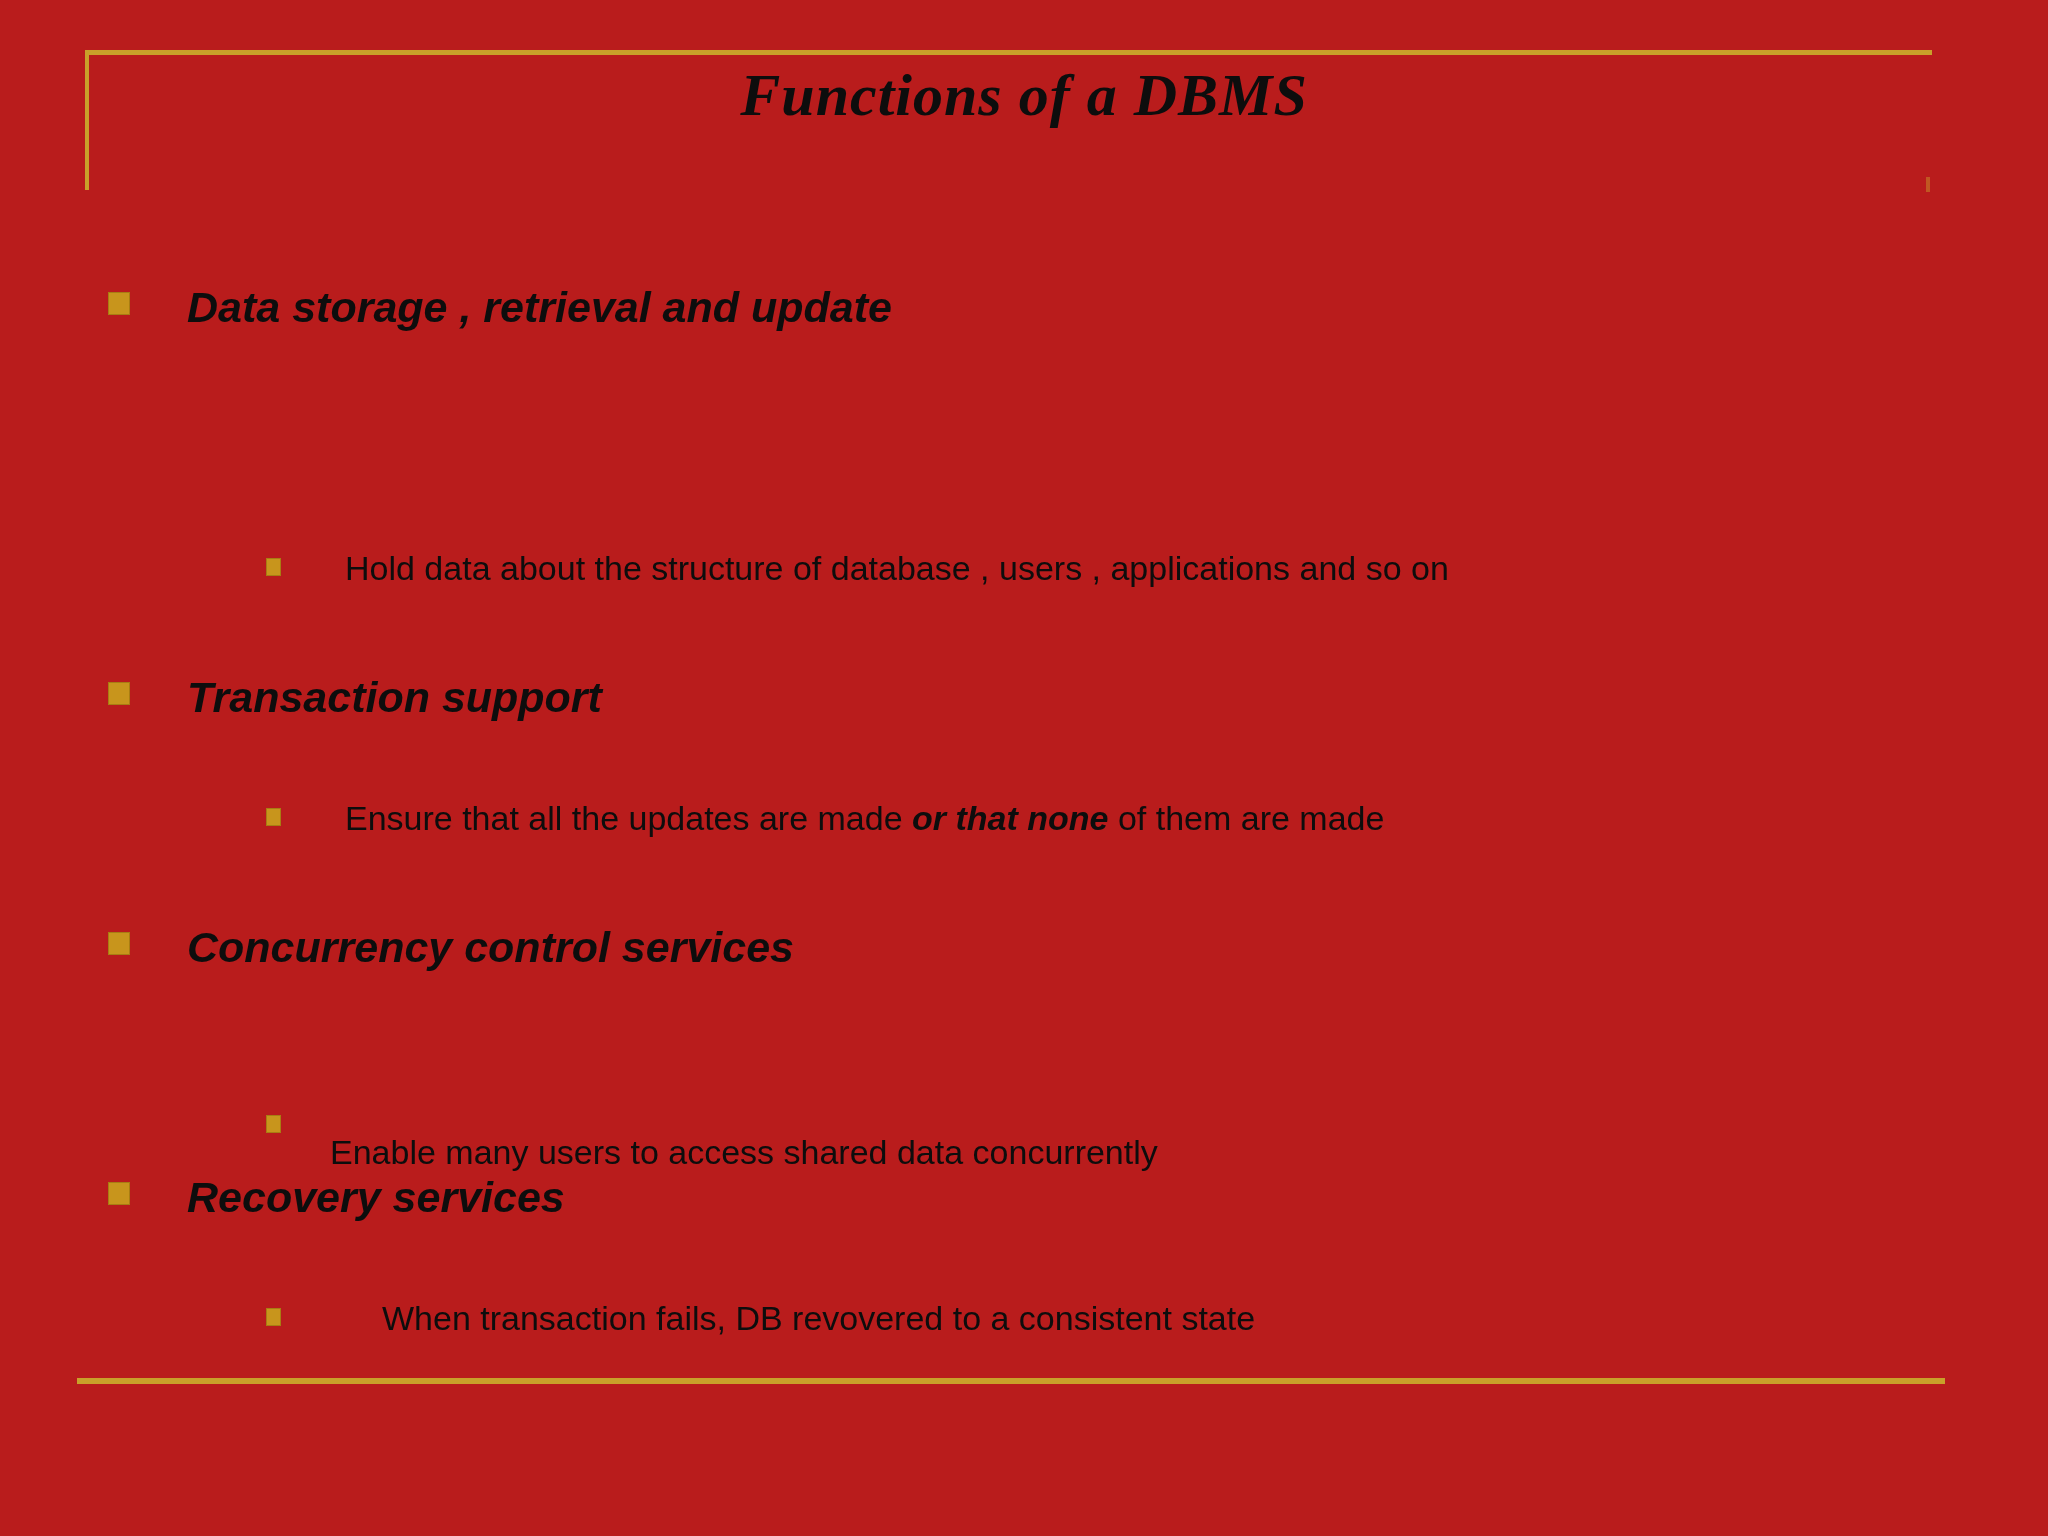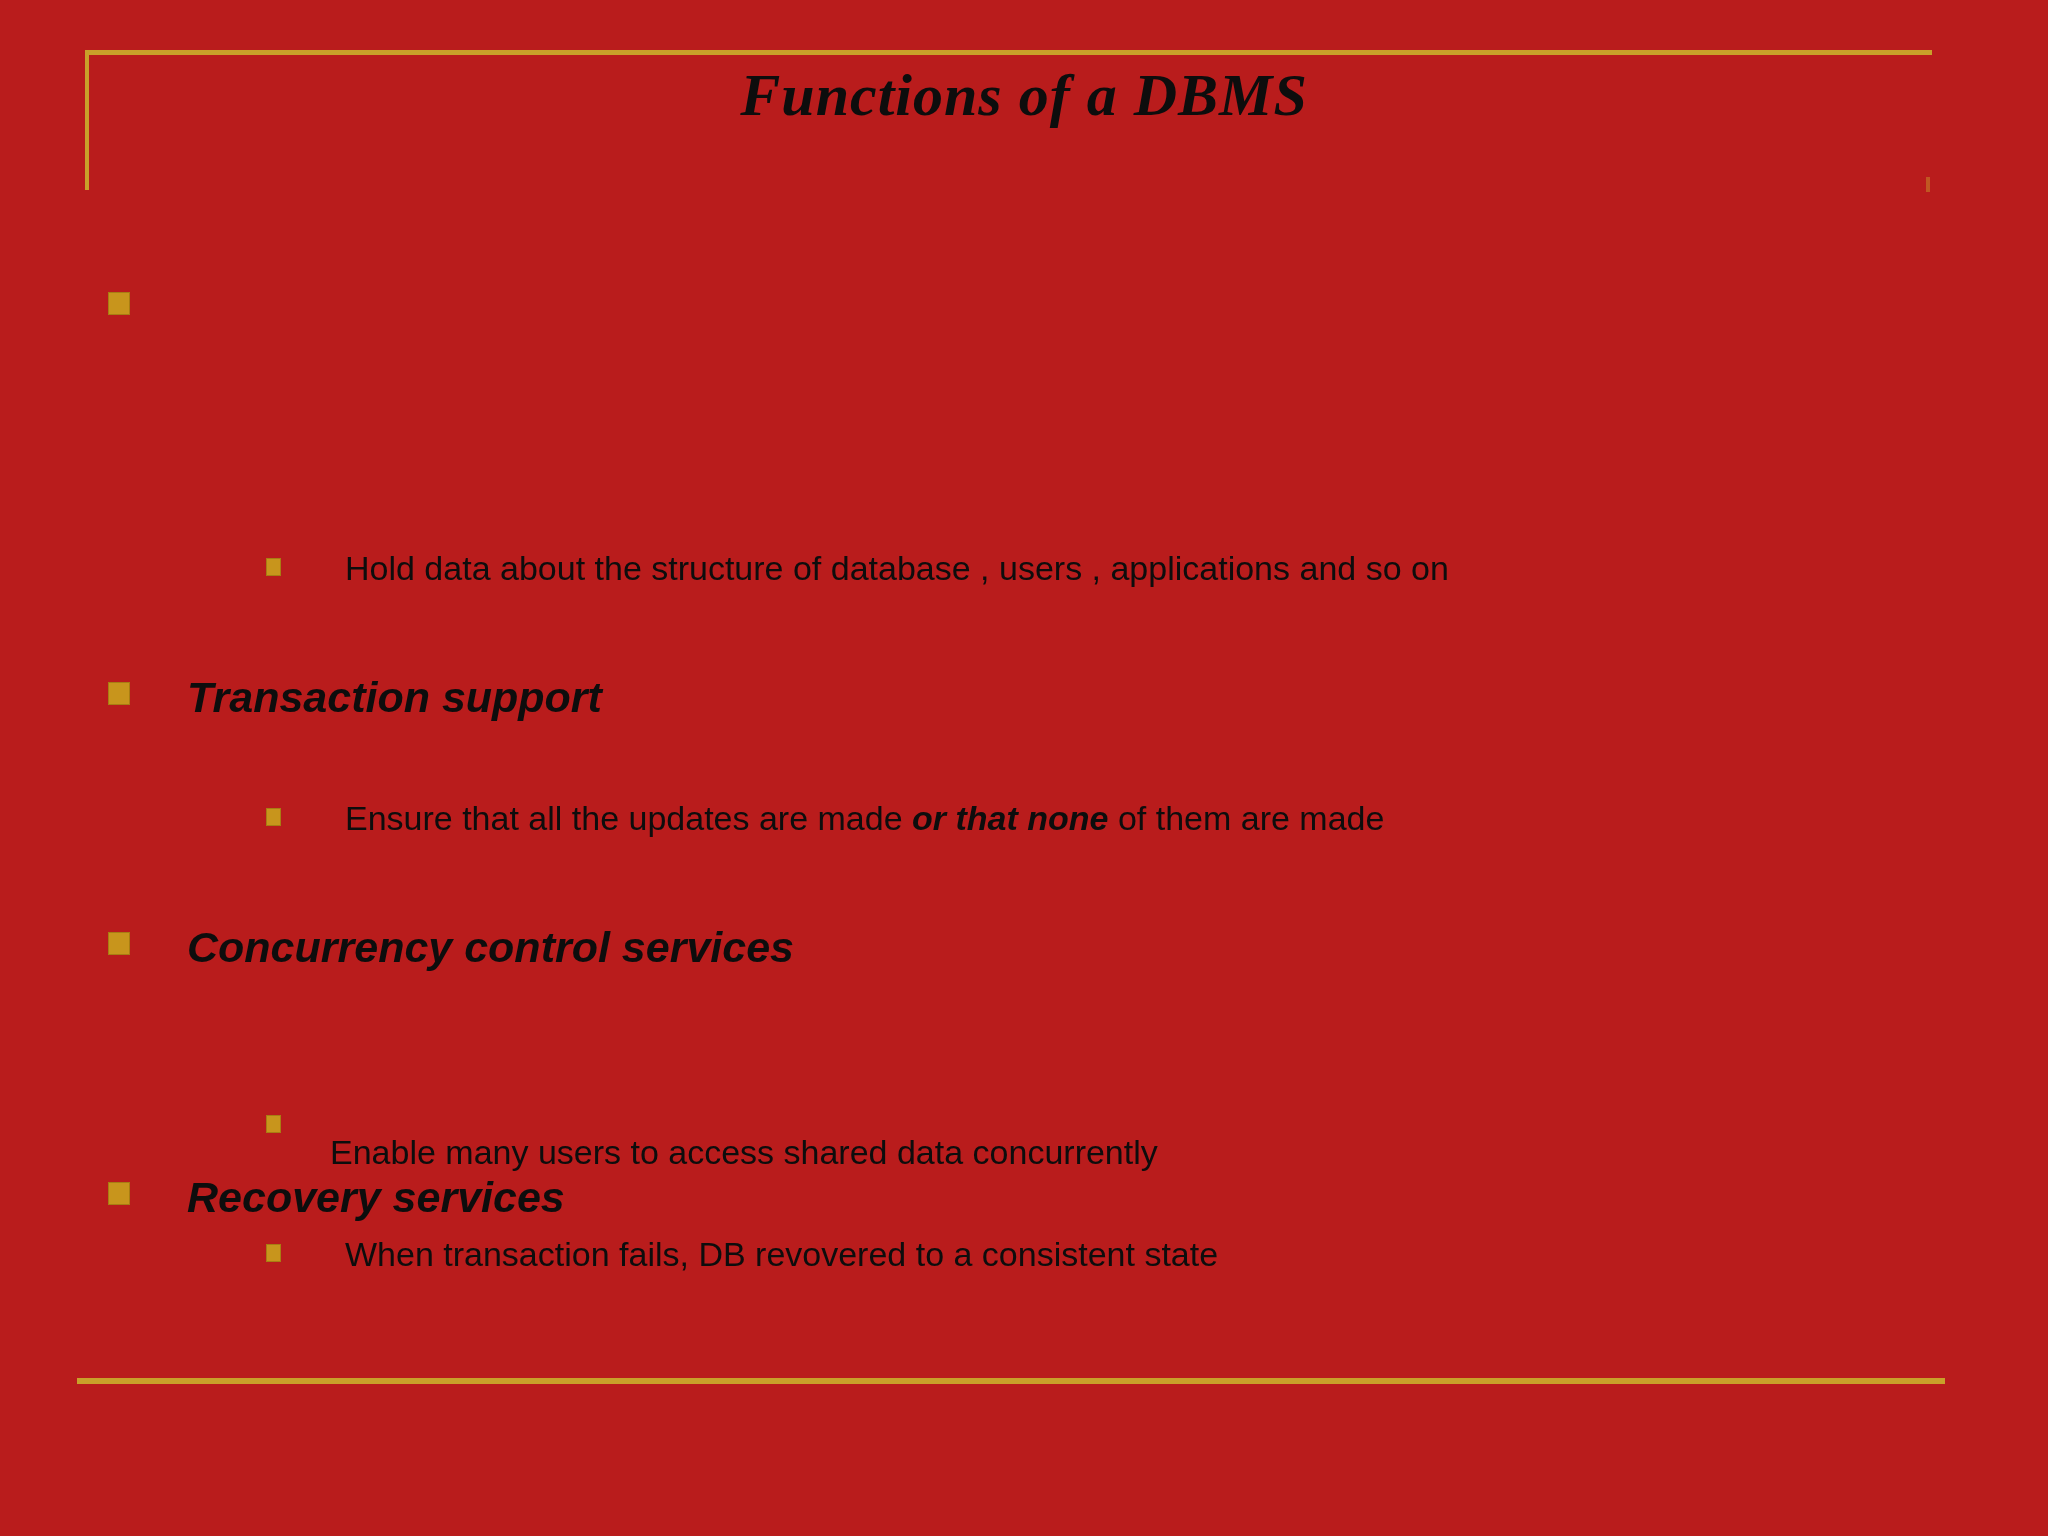--- a/index.html
+++ b/index.html
@@ -108,36 +108,37 @@
   }
   
   #row-b0 { top: 283px; }
   #row-b1 { top: 423px; }
   #row-s1 { top: 549px; }
   #row-b2 { top: 673px; }
   #row-s2 { top: 799px; }
   #row-b3 { top: 923px; }
   #row-s3 { top: 1106px; flex-direction: column; }
   #row-b4 { top: 1173px; }
-  #row-s4 { top: 1235px; }
+  #row-s4 { top: 1299px; gap: 37px; }
 </style>
 </head>
 <body>
 
 <div class="slide">
 
   <div class="top-line"></div>
   <div class="left-line"></div>
   <div class="right-tick"></div>
   <div class="bottom-line"></div>
 
   <div class="slide-title">Functions of a DBMS</div>
 
   <div class="row l1" id="row-b0">
     <span class="bullet-sq"></span>
+    <span class="txt">Data storage , retrieval and update</span>
   </div>
 
 
   <div class="row l2" id="row-s1">
     <span class="bullet-sq"></span>
     <span class="txt">Hold data about the structure of database , users , applications and so on</span>
   </div>
 
   <div class="row l1" id="row-b2">
     <span class="bullet-sq"></span>

